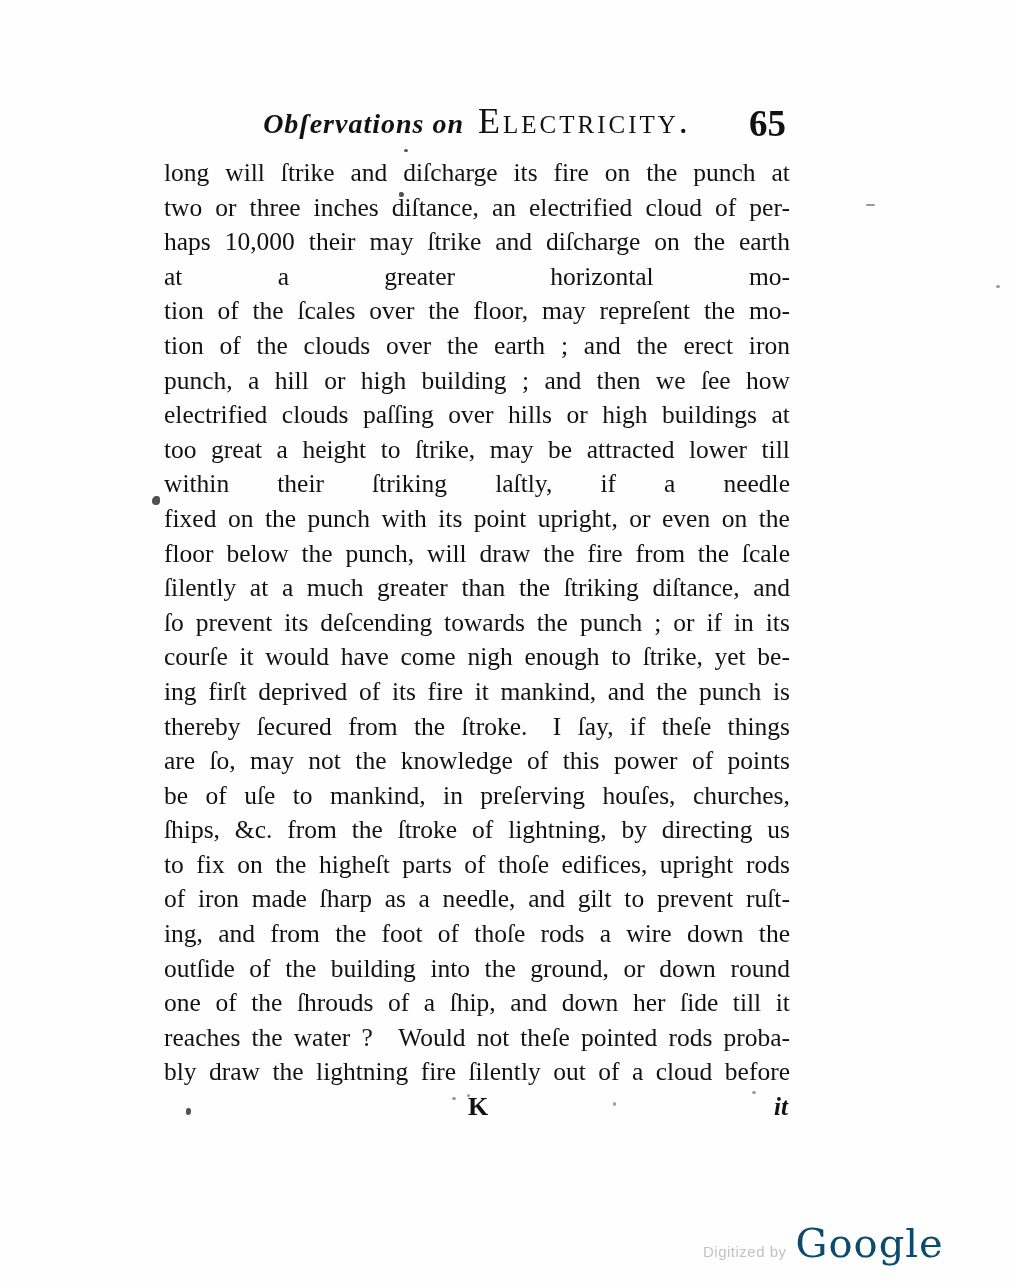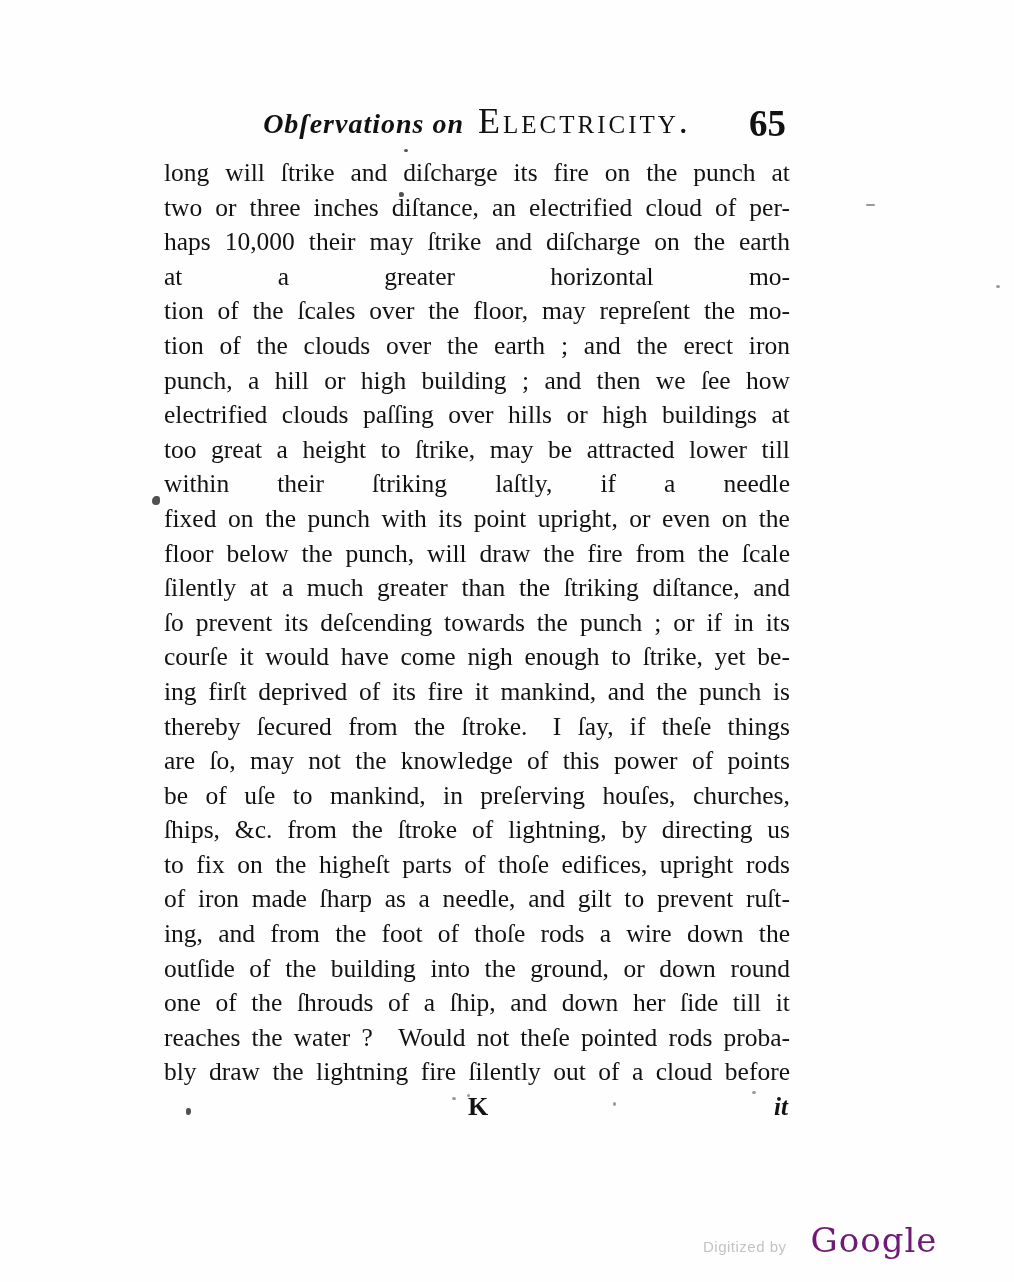--- a/index.html
+++ b/index.html
@@ -77,32 +77,32 @@
     font-style: italic;
     font-weight: bold;
     font-size: 25px;
   }
   .watermark {
     position: absolute;
     left: 703px;
     top: 1220px;
     display: flex;
     align-items: baseline;
-    gap: 24px;
+    gap: 9px;
   }
   .wm-prefix {
     font-family: "Liberation Sans", sans-serif;
     font-size: 15px;
     color: #c3c3c3;
     letter-spacing: 0.5px;
   }
   .wm-logo {
     font-family: "DejaVu Serif", serif;
-    font-size: 34px;
-    color: #701a75;
+    font-size: 40px;
+    color: #0c4a6e;
     letter-spacing: 1px;
   }
   .speck {
     position: absolute;
     background: #333;
     border-radius: 50%;
     opacity: 0.85;
   }
   .speck.light { opacity: 0.5; }
 </style>

